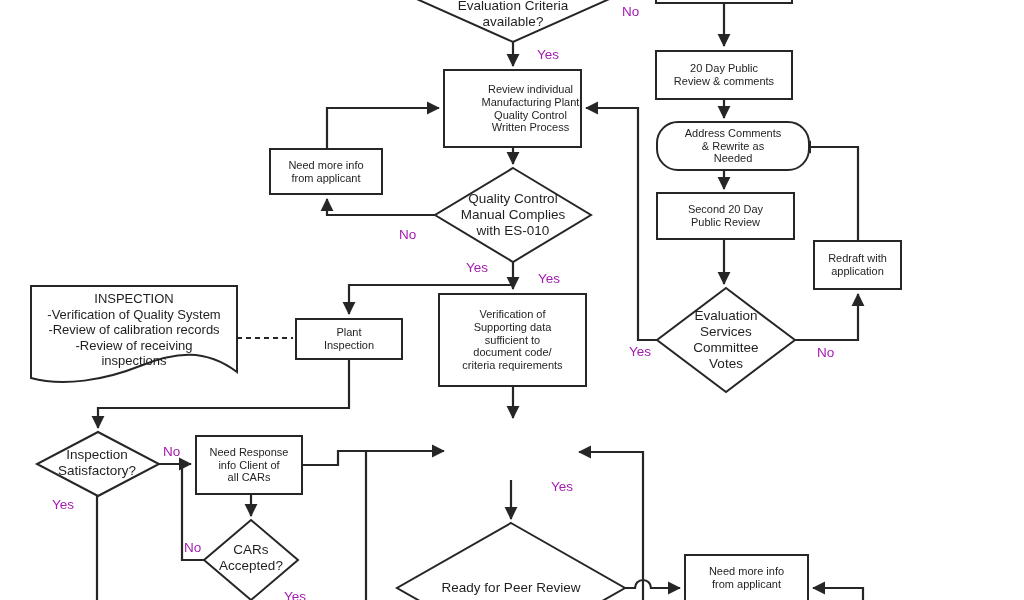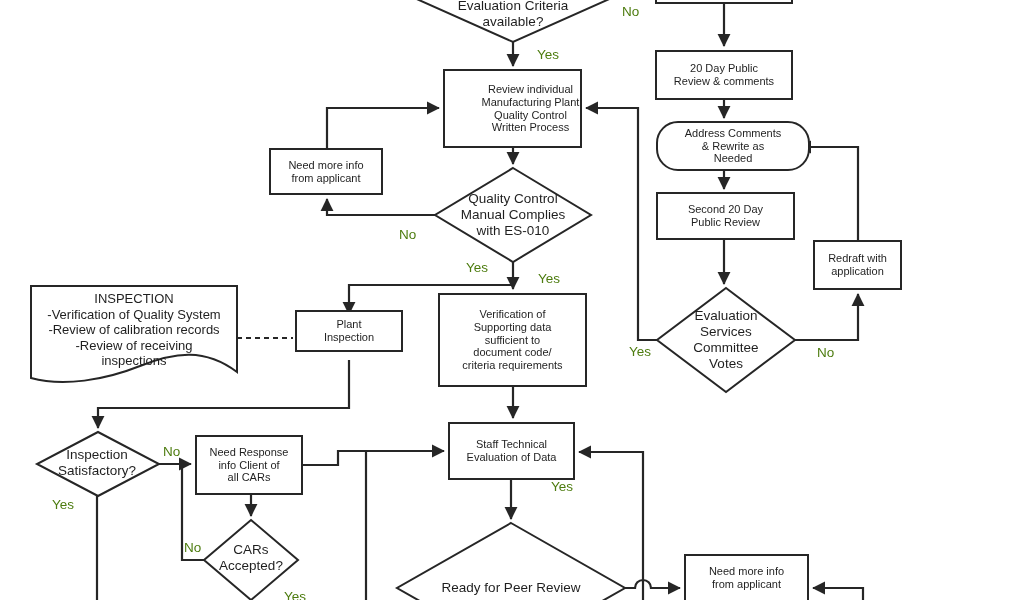--- a/index.html
+++ b/index.html
@@ -12,21 +12,21 @@
     position:absolute;display:flex;align-items:center;justify-content:center;
     text-align:center;white-space:pre-line;font-size:11px;line-height:1.18;
     color:#1f1f1f;
   }
   .box{border:2px solid #262626;background:#ffffff;box-sizing:border-box;}
   .txt{
     position:absolute;text-align:center;white-space:pre-line;font-size:13.5px;
     line-height:1.18;color:#1f1f1f;
   }
   .doc-txt{font-size:13px;line-height:1.2;}
-  .elabel{position:absolute;font-size:13.5px;color:#4d7c0f;white-space:nowrap;}
+  .elabel{position:absolute;font-size:13.5px;color:#a21caf;white-space:nowrap;}
   svg .ln{stroke:#262626;stroke-width:2.2;fill:none;}
   svg .dash{stroke-dasharray:5 4;stroke-width:1.8;}
   svg .shape{fill:#ffffff;stroke:#262626;stroke-width:2;}
 </style>
 </head>
 <body>
 
 <div class="stage">
 
   <svg class="layer" viewBox="0 0 1024 600">
@@ -81,29 +81,27 @@
 from applicant</span></div>
   <div class="node box" style="left:655px;top:50px;width:138px;height:50px;"><span>20 Day Public
 Review &amp; comments</span></div>
   <div class="node box" style="left:656px;top:121px;width:154px;height:50px;border-radius:22px;"><span>Address Comments
 &amp; Rewrite as
 Needed</span></div>
   <div class="node box" style="left:656px;top:192px;width:139px;height:48px;"><span>Second 20 Day
 Public Review</span></div>
   <div class="node box" style="left:813px;top:240px;width:89px;height:50px;"><span>Redraft with
 application</span></div>
-  <div class="node box" style="left:295px;top:310px;width:108px;height:42px;"><span>Plant
+  <div class="node box" style="left:295px;top:318px;width:108px;height:42px;"><span>Plant
 Inspection</span></div>
   <div class="node box" style="left:438px;top:293px;width:149px;height:94px;"><span>Verification of
 Supporting data
 sufficient to
 document code/
 criteria requirements</span></div>
-  <div class="node box" style="left:448px;top:422px;width:127px;height:58px;"><span>Staff Technical
-Evaluation of Data</span></div>
   <div class="node box" style="left:195px;top:435px;width:108px;height:60px;"><span>Need Response
 info Client of
 all CARs</span></div>
   <div class="node box" style="left:684px;top:554px;width:125px;height:60px;"><span style="position:relative;top:-6px;">Need more info
 from applicant</span></div>
 
   <div class="txt" style="left:413px;top:-2px;width:200px;">Evaluation Criteria
 available?</div>
   <div class="txt" style="left:433px;top:191px;width:160px;">Quality Control
 Manual Complies

